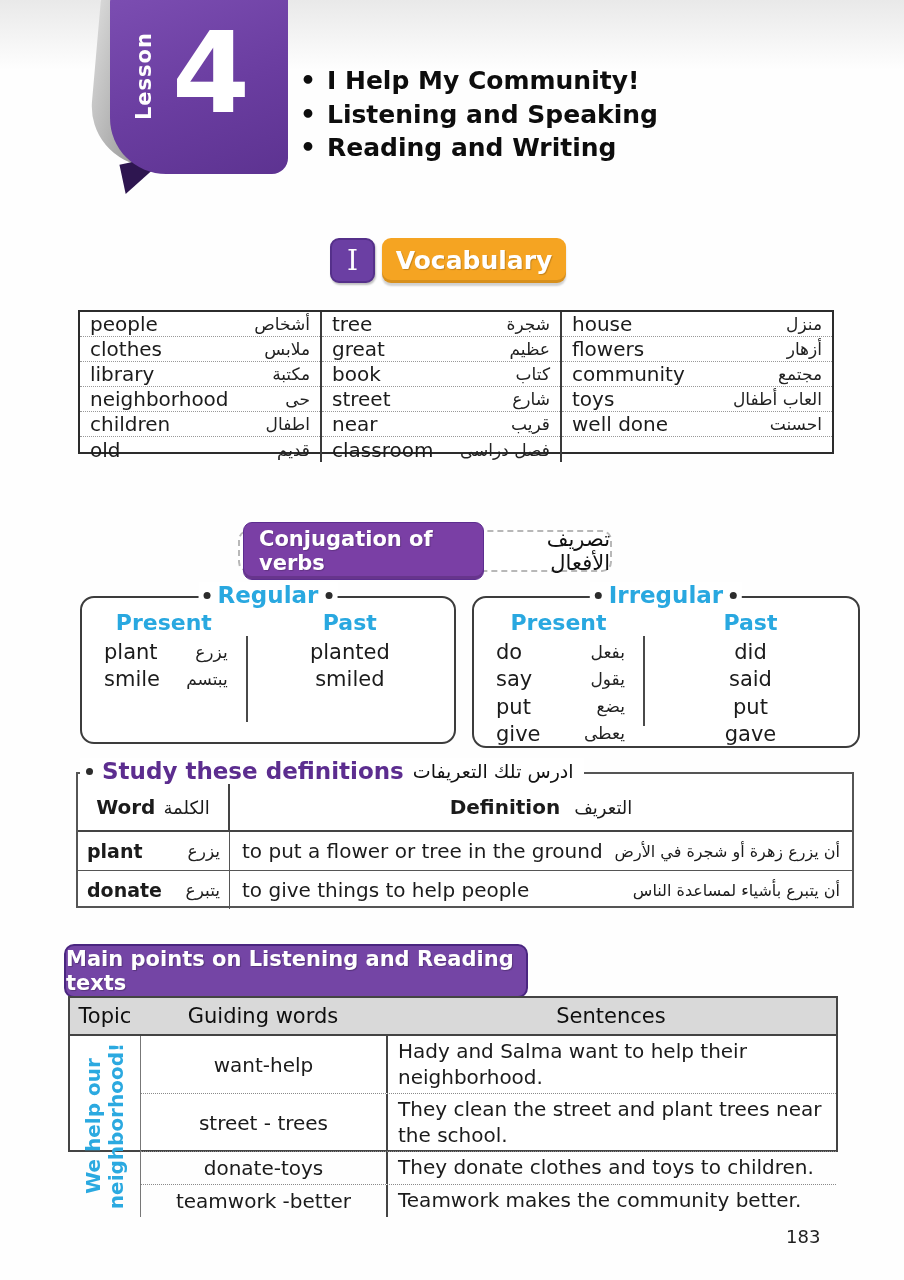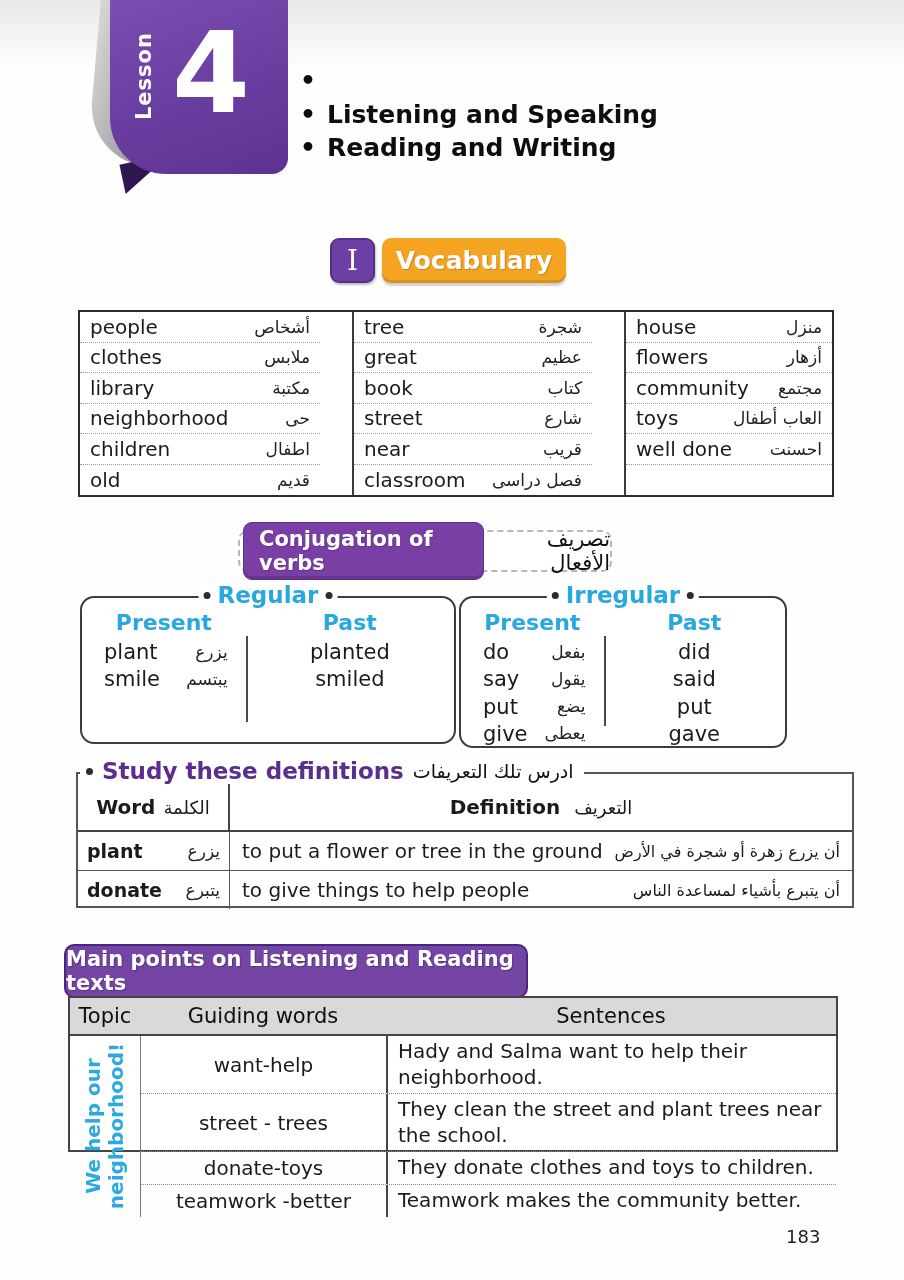--- a/index.html
+++ b/index.html
@@ -34,44 +34,44 @@
   .marker{width:45px;height:45px;background:#6b3fa3;border:2px solid #55308a;border-radius:9px;
         color:#fff;display:flex;align-items:center;justify-content:center;
         font-family:"DejaVu Serif","Liberation Serif",serif;font-size:28px;
         box-shadow:1px 2px 2px rgba(0,0,0,.25);box-sizing:border-box;}
   .vocab-pill{width:184px;height:45px;background:#f5a422;border-radius:9px;color:#fff;
         font-weight:bold;font-size:25px;display:flex;align-items:center;justify-content:center;
         box-shadow:0 3px 2px rgba(0,0,0,.18), inset 0 -3px 0 rgba(0,0,0,.12);
         text-shadow:1px 1px 1px rgba(0,0,0,.2);}
 
   
-  .vocab-table{position:absolute;left:78px;top:310px;width:756px;height:187px;
+  .vocab-table{position:absolute;left:78px;top:310px;width:756px;height:144px;
         border:2px solid #2c2c2c;display:grid;grid-template-columns:240px 240px 1fr;
-        background:#fff;box-sizing:border-box;gap:32px;}
+        background:#fff;box-sizing:border-box;}
   .vocab-col{display:grid;grid-template-rows:repeat(6,1fr);}
   .vocab-col + .vocab-col{border-left:2px solid #3a3a3a;}
   .vcell{display:flex;justify-content:space-between;align-items:center;padding:0 10px;
         border-bottom:1px dotted #999;font-size:20px;}
   .vocab-col .vcell:nth-child(6){border-bottom:none;}
   .ar{font-size:17px;color:#222;}
 
   
   .conj-box{position:absolute;left:238px;top:530px;width:374px;height:42px;
         border:2px dashed #b8b8b8;border-radius:10px;display:flex;align-items:center;
         gap:16px;box-sizing:border-box;background:#fff;}
   .conj-pill{margin-left:3px;background:#7a3fa5;border:1px solid #5c2d8f;border-radius:9px;
         color:#fff;font-weight:bold;font-size:21px;padding:4px 15px;
         box-shadow:inset 0 -3px 0 rgba(0,0,0,.15);text-shadow:1px 1px 1px rgba(0,0,0,.2);}
   .conj-ar{font-size:21px;color:#111;}
 
   
   .verb-box{position:absolute;border:2px solid #3c3c3c;border-radius:14px;background:#fff;
         box-sizing:border-box;}
   .vb-regular{left:80px;top:596px;width:376px;height:148px;}
-  .vb-irregular{left:459px;top:596px;width:328px;height:152px;}
+  .vb-irregular{left:472px;top:596px;width:388px;height:152px;}
   .verb-title{position:absolute;top:-16px;left:50%;transform:translateX(-50%);background:#fff;
         display:flex;align-items:center;gap:7px;padding:0 5px;color:#29a8e0;font-weight:bold;
         font-size:23px;white-space:nowrap;}
   .tdot{width:7px;height:7px;border-radius:50%;background:#2c2c2c;flex:none;}
   .verb-heads{display:flex;margin-top:12px;}
   .vh-present{width:44%;text-align:center;color:#29a8e0;font-weight:bold;font-size:22px;}
   .vh-past{width:56%;text-align:center;color:#29a8e0;font-weight:bold;font-size:22px;}
   .vdiv{position:absolute;left:44%;top:38px;bottom:20px;width:2px;background:#4a4a4a;}
   .verb-rows{display:flex;margin-top:4px;}
   .present-col{width:44%;display:flex;flex-direction:column;gap:1px;padding:0 18px 0 22px;
@@ -143,20 +143,21 @@
     <div class="ribbon-fold"></div>
     <div class="ribbon-body">
       <div class="ribbon-label">Lesson</div>
       <div class="ribbon-num">4</div>
     </div>
   </div>
 
   <div class="bullets">
     <div class="bullet-line">
       <span>•</span>
+      <span>I Help My Community!</span>
     </div>
     <div class="bullet-line">
       <span>•</span>
       <span>Listening and Speaking</span>
     </div>
     <div class="bullet-line">
       <span>•</span>
       <span>Reading and Writing</span>
     </div>
   </div>

